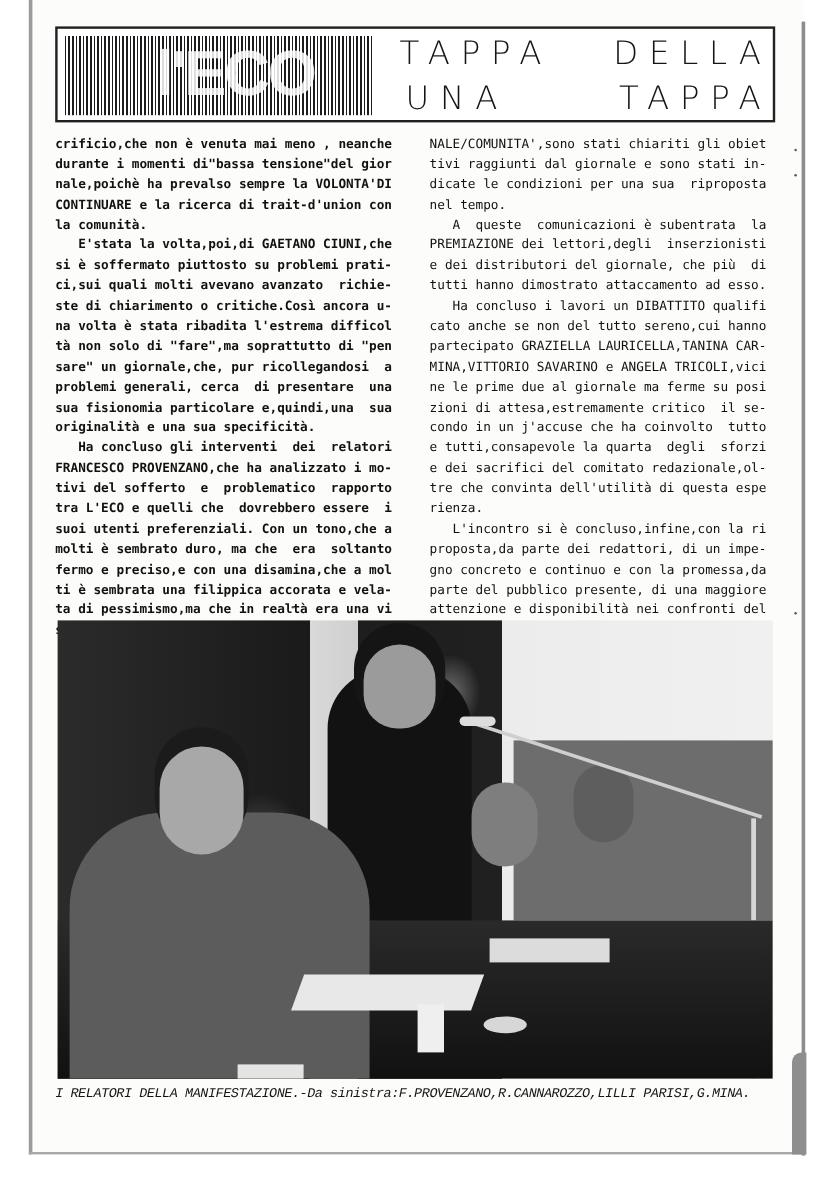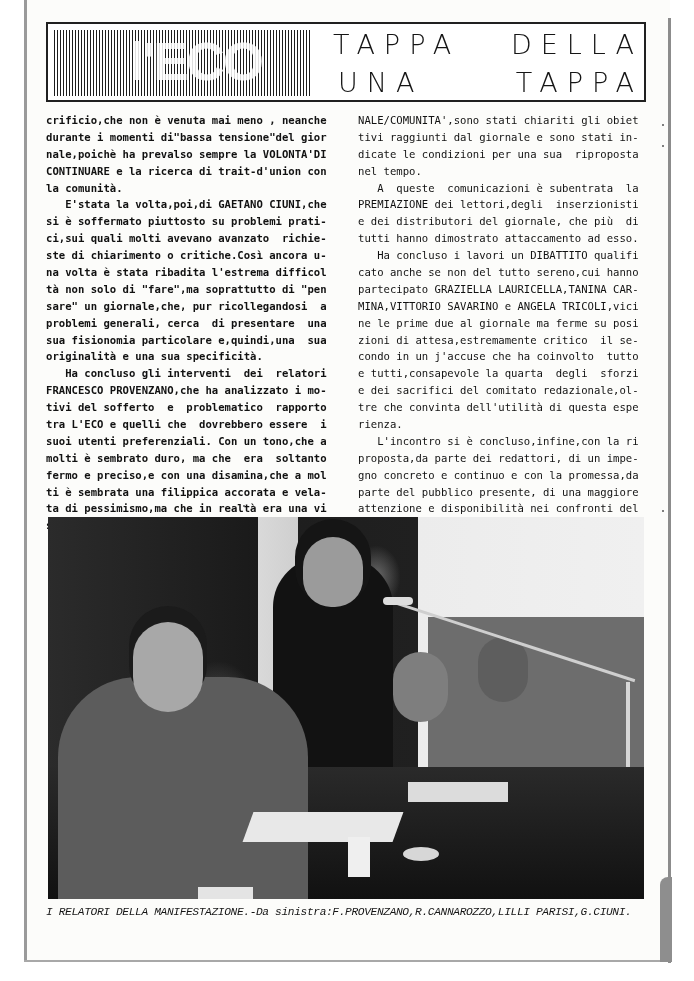--- a/index.html
+++ b/index.html
@@ -120,18 +120,18 @@
   <div class="table"></div>
   <div class="man1"></div>
   <div class="man1-head"></div>
   <div class="papers"></div>
   <div class="papers2"></div>
   <div class="cup"></div>
   <div class="ashtray"></div>
   <div class="box"></div>
 </div>
 
-<div class="caption">I RELATORI DELLA MANIFESTAZIONE.-Da sinistra:F.PROVENZANO,R.CANNAROZZO,LILLI PARISI,G.CIUNI.</div>
+<div class="caption">I RELATORI DELLA MANIFESTAZIONE.-Da sinistra:F.PROVENZANO,R.CANNAROZZO,LILLI PARISI,G.MINA.</div>
 
 <div class="speck" style="left:662px;top:124px"></div>
 <div class="speck" style="left:662px;top:145px"></div>
 <div class="speck" style="left:662px;top:510px"></div>
 <div class="speck" style="left:243px;top:505px"></div>
 
 </body></html>

